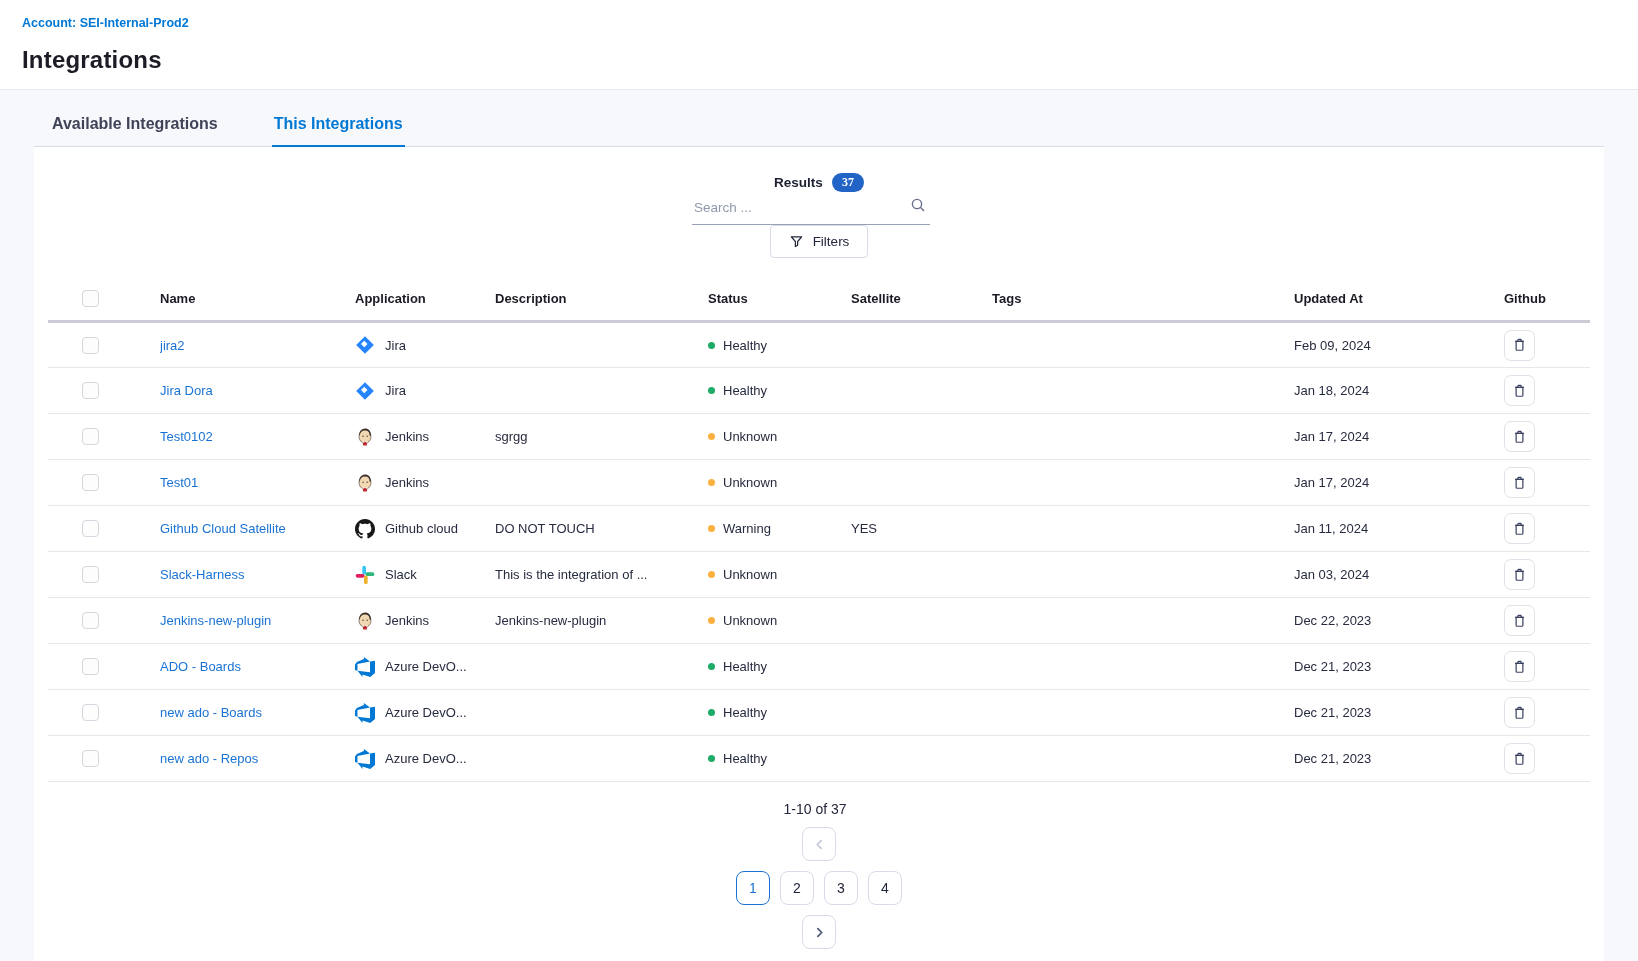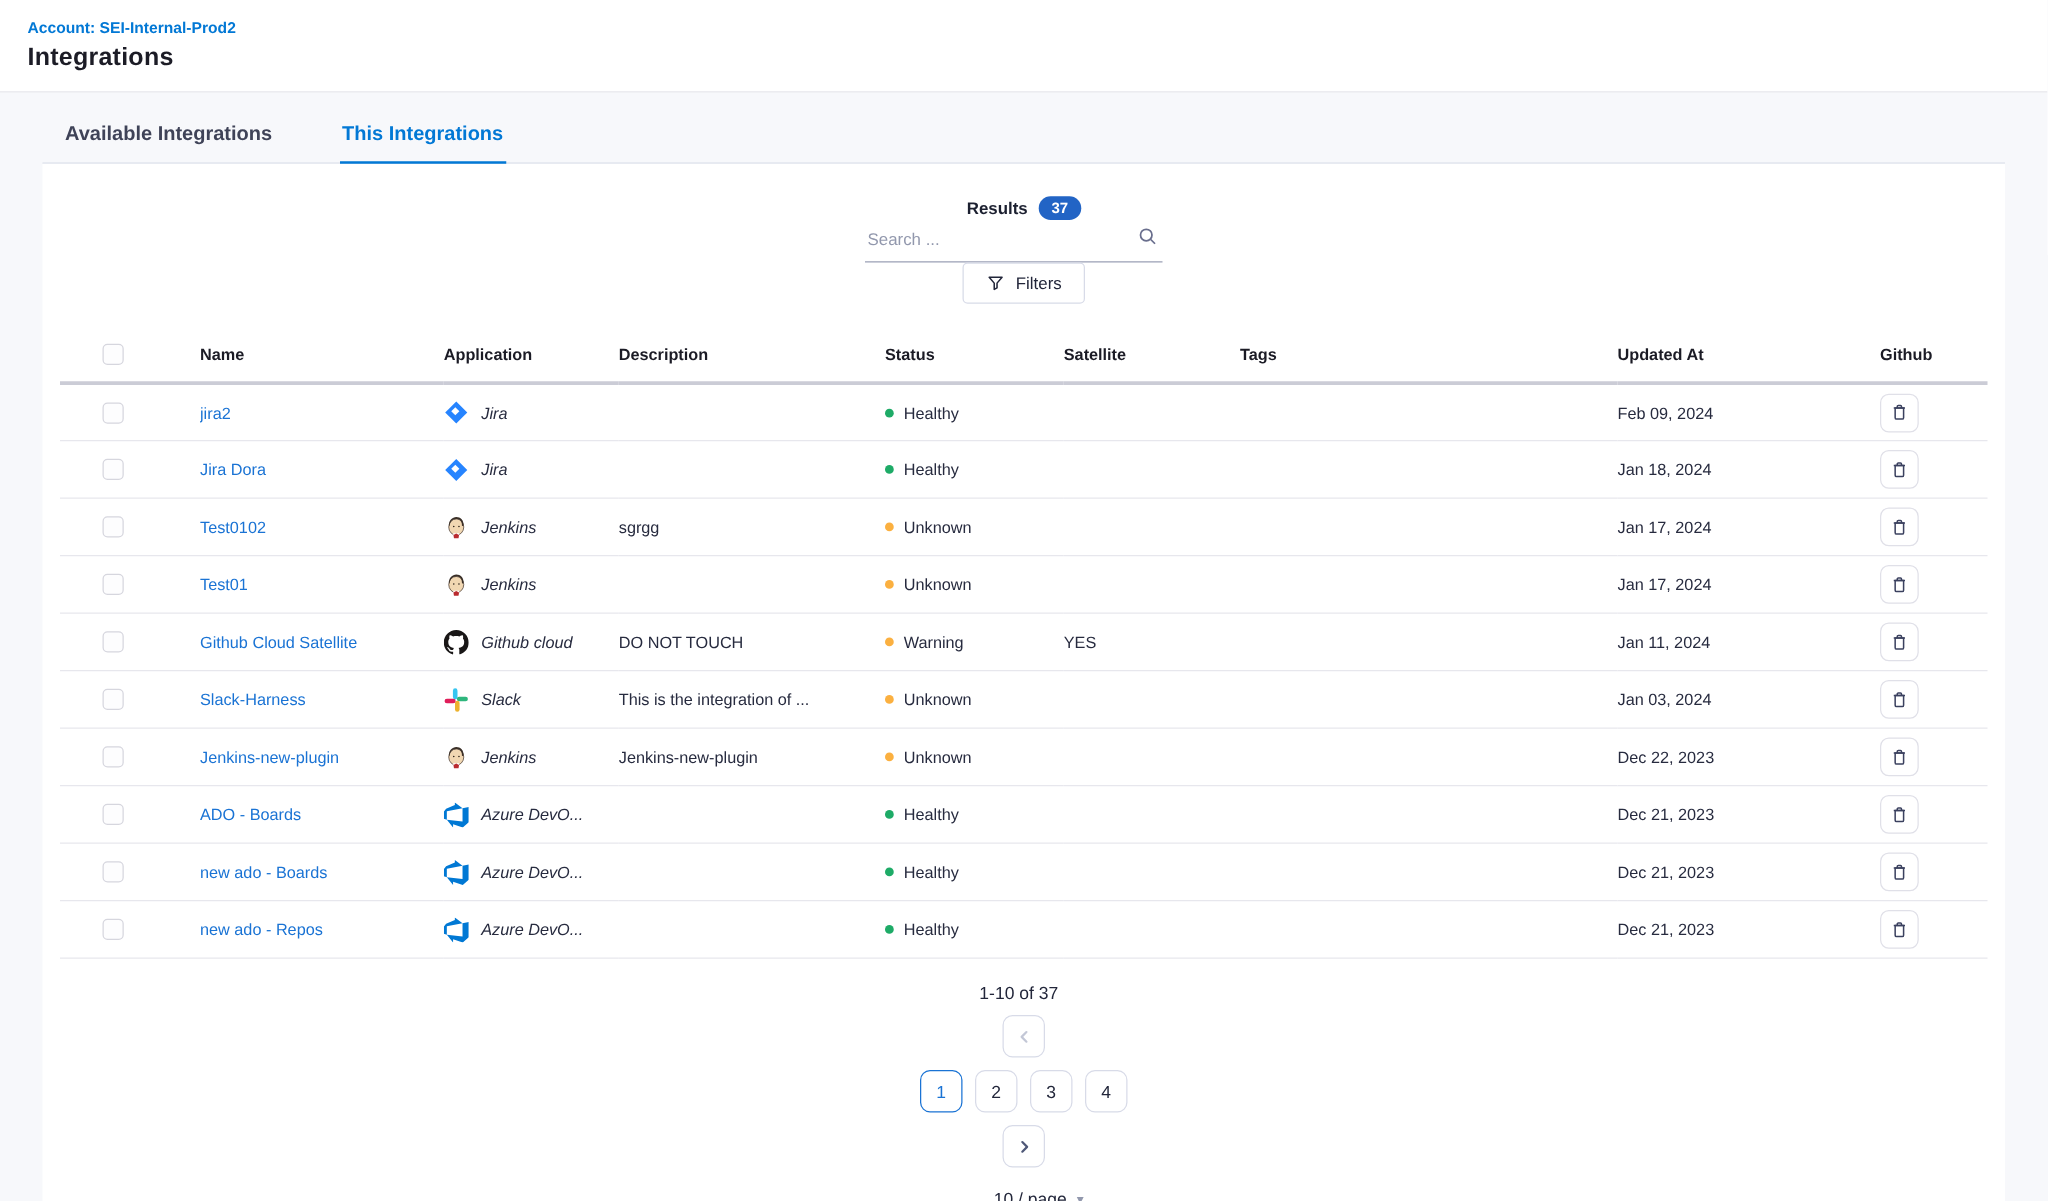--- a/index.html
+++ b/index.html
@@ -26,22 +26,22 @@
   }
   .account-link {
     color: var(--primary);
     font-size: 12.5px;
     font-weight: 700;
     text-decoration: none;
     display: inline-block;
     cursor: pointer;
   }
   .page-title {
-    margin-top: 4px;
-    font-size: 20px;
+    margin-top: 15px;
+    font-size: 24px;
     font-weight: 700;
     color: #1c1c26;
     letter-spacing: .2px;
   }
   
   .tabbar {
     margin: 15px 34px 0;
     padding-left: 16px;
     display: flex;
     gap: 52px;
@@ -85,20 +85,21 @@
     color: #1c2030;
   }
   .badge {
     background: var(--badge);
     color: #fff;
     font-size: 12px;
     font-weight: 700;
     padding: 3px 10px 4px;
     border-radius: 999px;
     line-height: 1;
+    font-family: Liberation Serif, serif;
   }
   .toolbar-spacer { flex: 1; }
   .search-box {
     width: 238px;
     border-bottom: 1px solid #9aa0b5;
     display: flex;
     align-items: center;
     padding: 5px 4px 7px 2px;
     margin-right: 16px;
   }
@@ -170,21 +171,21 @@
     background: #fdfdfe;
     cursor: pointer;
     display: block;
   }
   .name-link {
     color: #1a73d4;
     text-decoration: none;
     font-weight: 500;
     cursor: pointer;
   }
-  .app-cell { display: flex; align-items: center; gap: 10px; font-style: italic; }
+  .app-cell { display: flex; align-items: center; gap: 10px; }
   .app-icon { width: 20px; height: 20px; flex: 0 0 20px; display: inline-flex; }
   .app-icon svg { width: 100%; height: 100%; }
   .status-cell { display: flex; align-items: center; gap: 8px; }
   .status-dot {
     width: 7px; height: 7px;
     border-radius: 50%;
     flex: 0 0 7px;
   }
   .status-dot.healthy { background: var(--healthy); }
   .status-dot.warning, .status-dot.unknown { background: var(--warning); }

